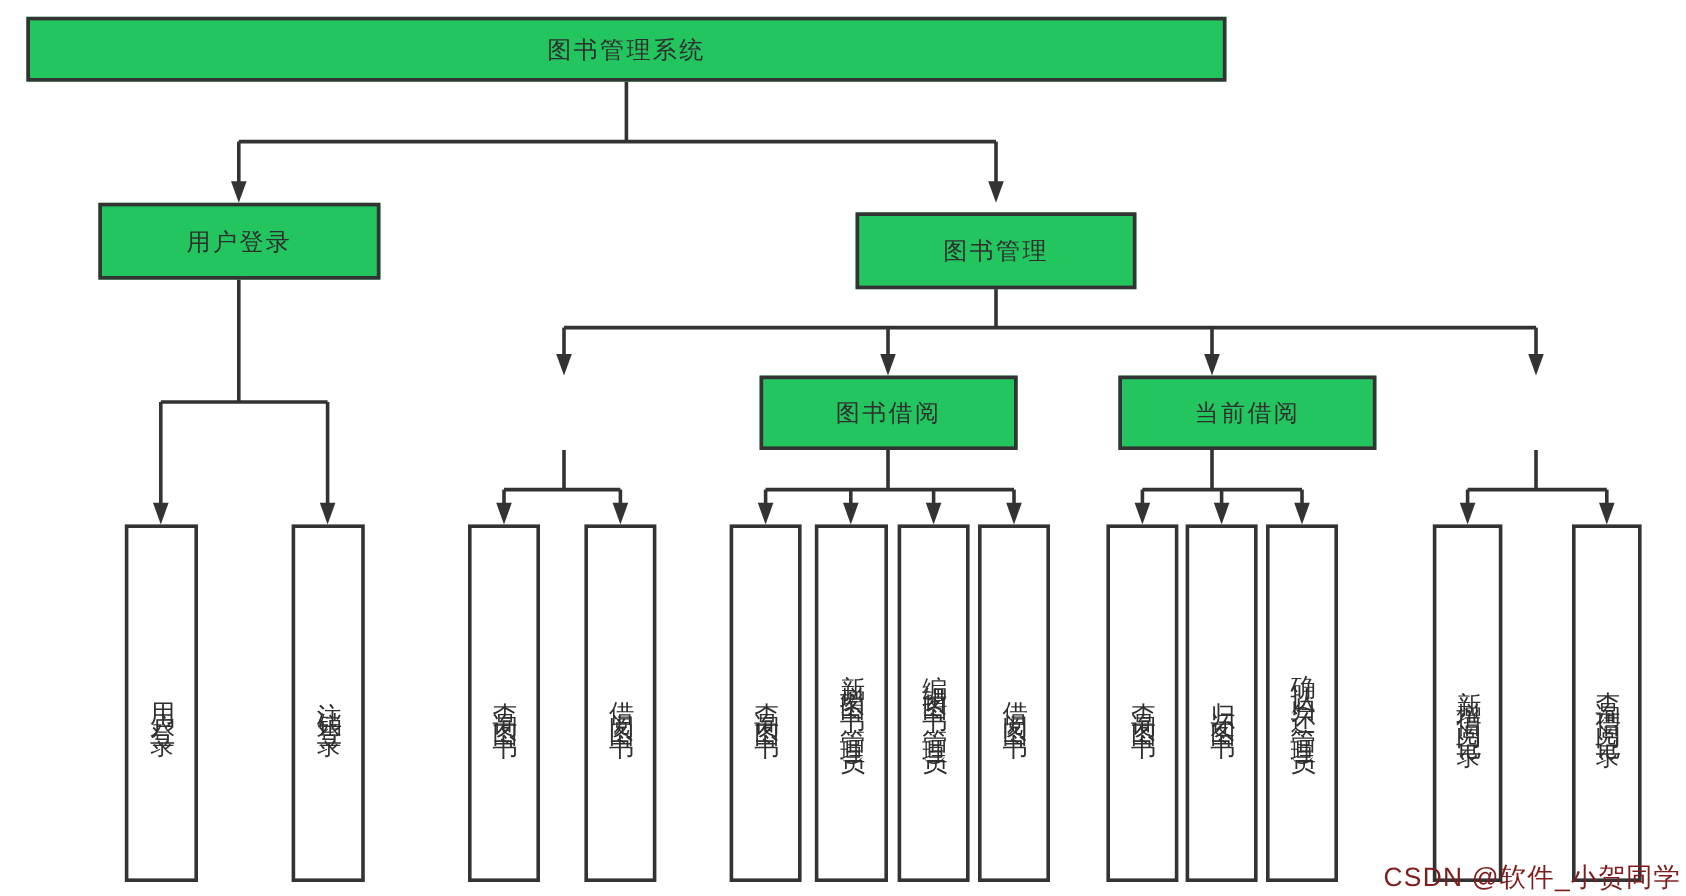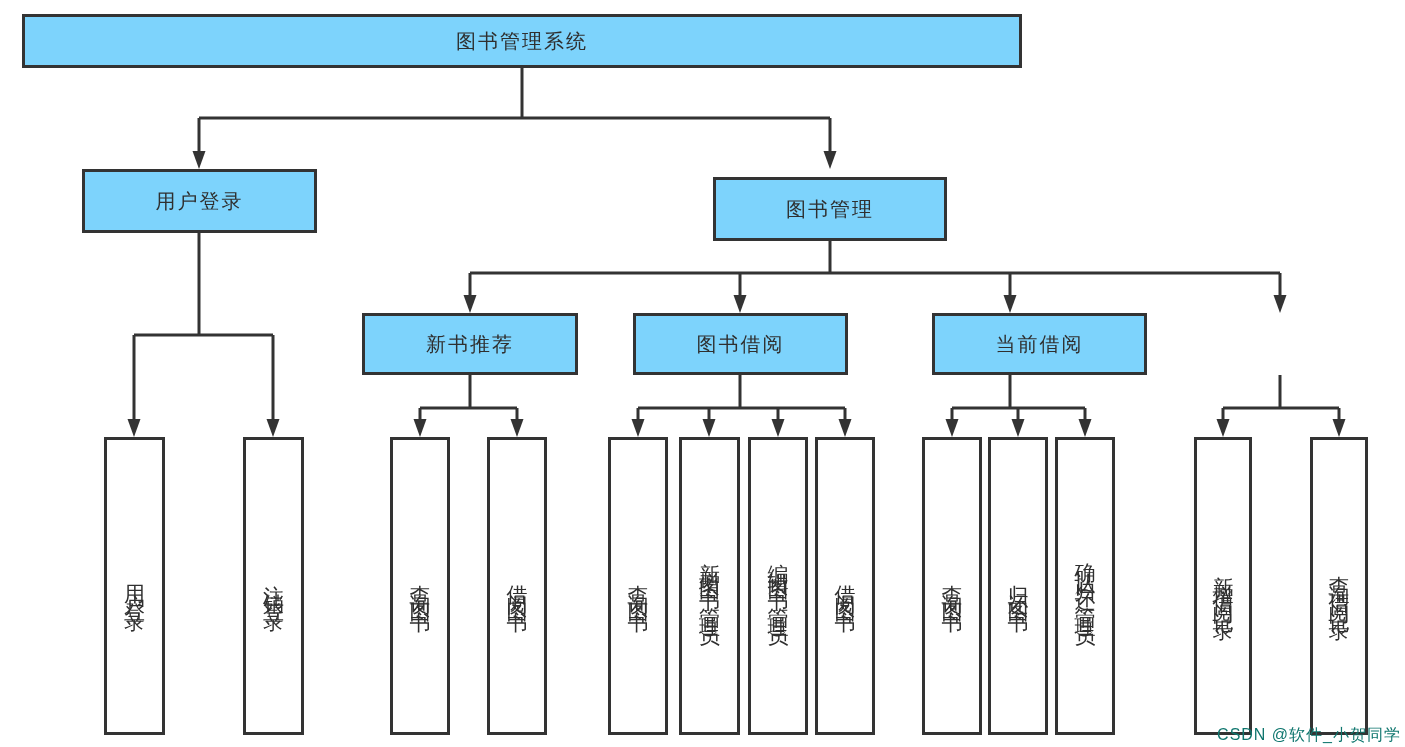--- a/index.html
+++ b/index.html
@@ -18,21 +18,21 @@
   #wires {
     position: absolute;
     left: 0; top: 0;
     width: 1405px;
     height: 747px;
   }
   .hbox {
     position: absolute;
     box-sizing: border-box;
     border: 3px solid #333333;
-    background: #7dd3fc;
+    background: #22c55e;
     display: flex;
     align-items: center;
     justify-content: center;
     font-size: 20px;
     letter-spacing: 2px;
     color: #2f2f2f;
     white-space: nowrap;
   }
   .vbox {
     position: absolute;
@@ -49,22 +49,22 @@
     font-size: 21px;
     letter-spacing: 9px;
     color: #2f2f2f;
     white-space: nowrap;
     overflow: hidden;
   }
   .watermark {
     position: absolute;
     right: 4px;
     bottom: 1px;
-    font-size: 16px;
-    color: #0f766e;
+    font-size: 22px;
+    color: #7f1d1d;
     letter-spacing: 1px;
     pointer-events: none;
   }
   svg line, svg polyline {
     stroke: #333333;
     stroke-width: 3;
     fill: none;
   }
   svg polygon {
     fill: #333333;
@@ -150,21 +150,20 @@
       <line x1="1339" y1="408" x2="1339" y2="421"></line>
       <polygon points="1332.5,419 1345.5,419 1339,437"></polygon>
     </g>
   </svg>
 
   <div class="hbox" style="left:22px; top:14px; width:1000px; height:54px;">图书管理系统</div>
 
   <div class="hbox" style="left:82px; top:169px; width:235px; height:64px;">用户登录</div>
   <div class="hbox" style="left:713px; top:177px; width:234px; height:64px;">图书管理</div>
 
-  <div class="hbox" style="left:362px; top:313px; width:216px; height:62px;">新书推荐</div>
   <div class="hbox" style="left:633px; top:313px; width:215px; height:62px;">图书借阅</div>
   <div class="hbox" style="left:932px; top:313px; width:215px; height:62px;">当前借阅</div>
 
   <div class="vbox" style="left:104px; width:61px;">用户登录</div>
   <div class="vbox" style="left:243px; width:61px;">注销登录</div>
 
   <div class="vbox" style="left:390px; width:60px;">查询图书</div>
   <div class="vbox" style="left:487px; width:60px;">借阅图书</div>
 
   <div class="vbox" style="left:608px; width:60px;">查询图书</div>

